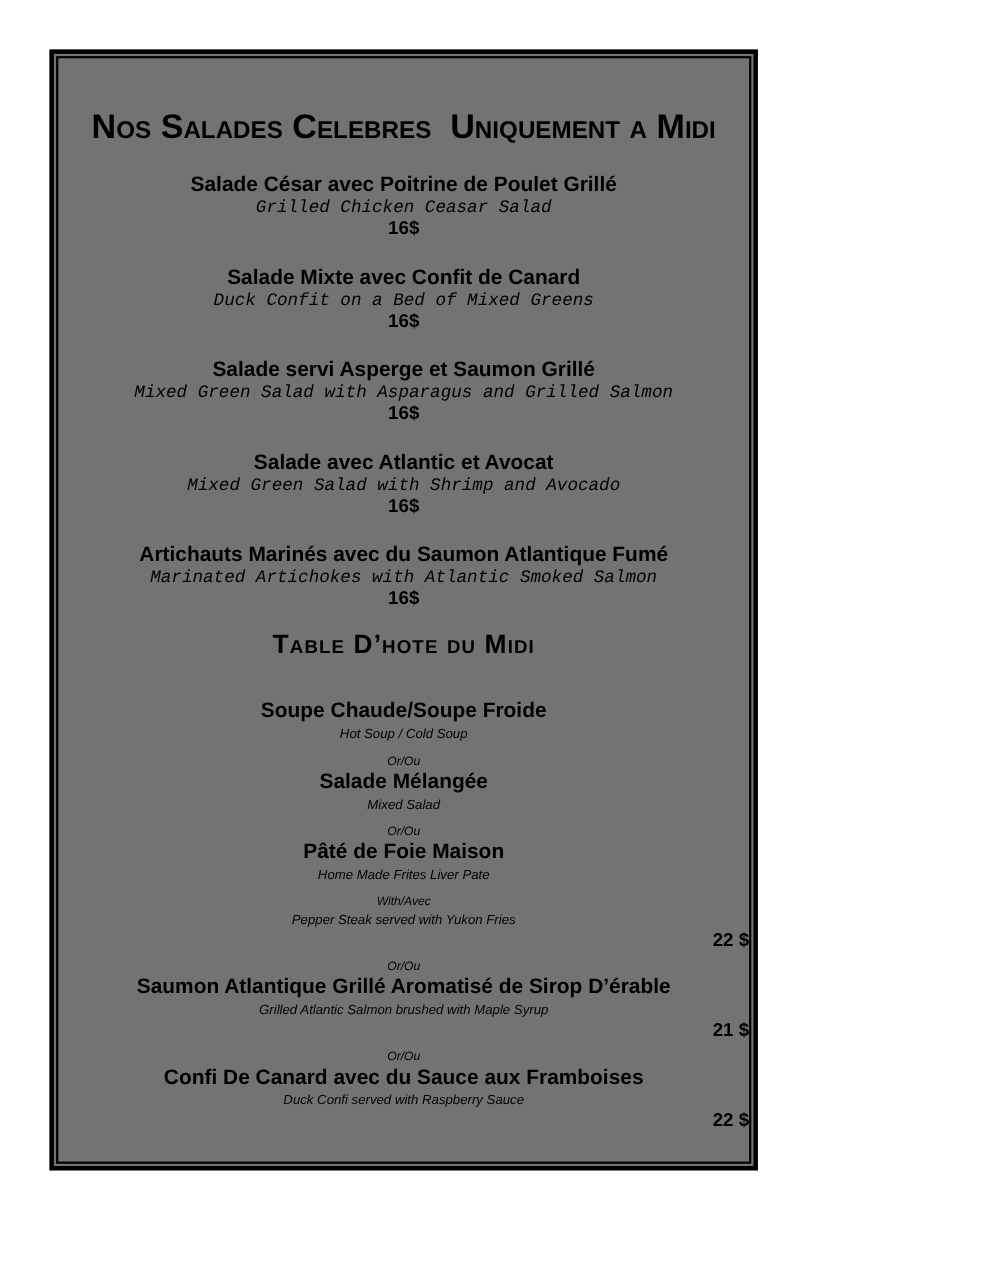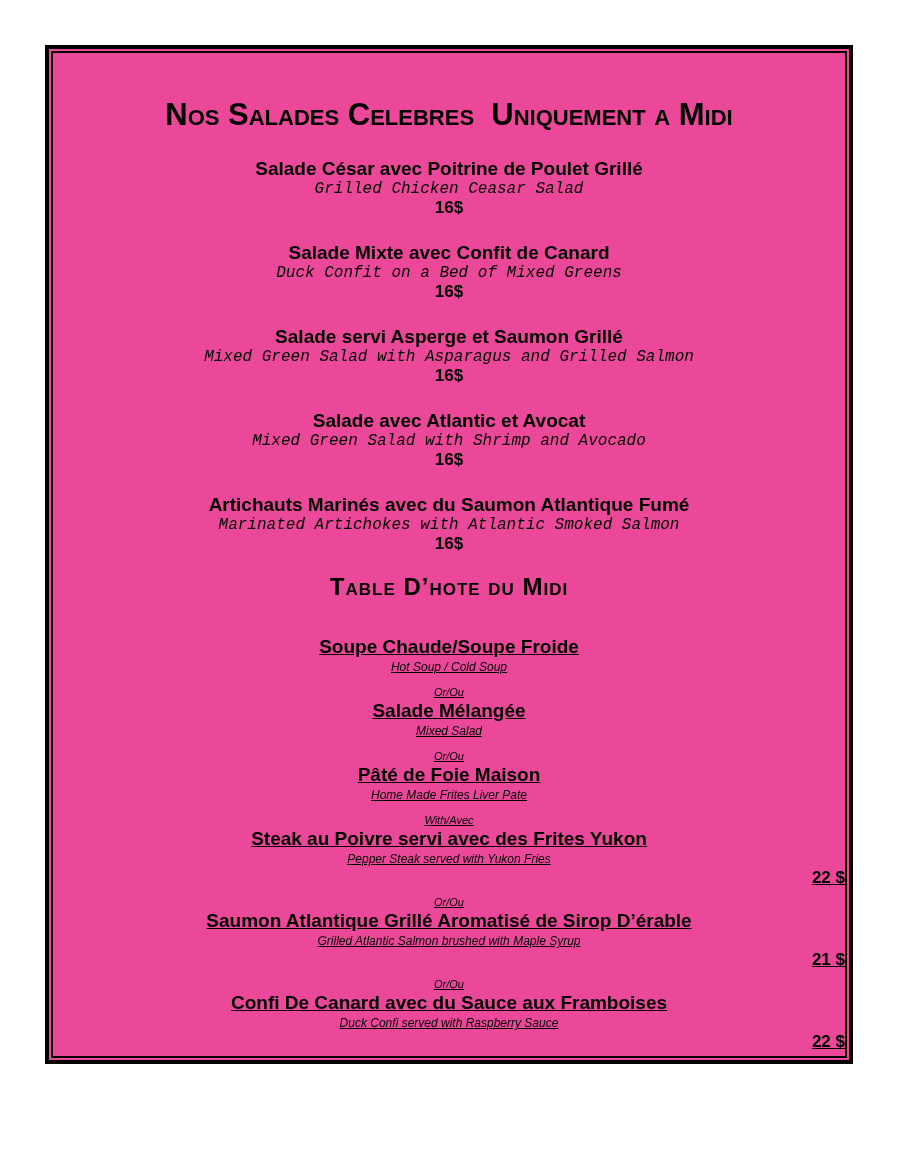--- a/index.html
+++ b/index.html
@@ -6,24 +6,24 @@
   html, body { background: #ffffff; }
   body {
     width: 900px; height: 1164px;
     position: relative;
     font-family: "Liberation Sans", sans-serif;
     color: #000000;
   }
   .frame-outer {
     position: absolute;
     left: 45px; top: 45px;
-    width: 808px; height: 1019px;
+    width: 644px; height: 1019px;
     border: 4px solid #000000;
     padding: 2px;
-    background: #ec4899;
+    background: #737373;
   }
   .frame-inner {
     width: 100%; height: 100%;
     border: 2px solid #000000;
     overflow: hidden;
   }
   .content { text-align: center; padding-top: 44px; }
 
   .section-title {
     font-weight: bold;
@@ -37,21 +37,21 @@
   .menu-item { margin-bottom: 12px; margin-top: 24px; }
   .item-name { font-size: 19px; font-weight: bold; line-height: 23px; }
   .item-translation {
     font-family: Liberation Mono, monospace;
     font-style: italic;
     font-size: 16px; line-height: 19px;
   }
   .item-price { font-size: 17px; font-weight: bold; line-height: 18px; }
 
   .courses { margin-top: 30px; }
-  .course { margin-bottom: 9px; text-decoration: underline; }
+  .course { margin-bottom: 9px; }
   .course-connector { font-size: 11px; font-style: italic; line-height: 13px; }
   .course-name { font-size: 19px; font-weight: bold; line-height: 23px; }
   .course-translation { font-style: italic; font-size: 12px; line-height: 19px; }
   .course-price { font-size: 17px; font-weight: bold; line-height: 18px; text-align: right; }
 </style>
 </head>
 <body>
 
 <div class="frame-outer">
   <div class="frame-inner">
@@ -113,21 +113,20 @@
 
         <div class="course">
           <div class="course-connector">Or/Ou</div>
           <div class="course-name">Pâté de Foie Maison</div>
           <div class="course-translation">Home Made Frites Liver Pate</div>
           <div class="course-price"></div>
         </div>
 
         <div class="course">
           <div class="course-connector">With/Avec</div>
-          <div class="course-name">Steak au Poivre servi avec des Frites Yukon</div>
           <div class="course-translation">Pepper Steak served with Yukon Fries</div>
           <div class="course-price">22 $</div>
         </div>
 
         <div class="course">
           <div class="course-connector">Or/Ou</div>
           <div class="course-name">Saumon Atlantique Grillé Aromatisé de Sirop D’érable</div>
           <div class="course-translation">Grilled Atlantic Salmon brushed with Maple Syrup</div>
           <div class="course-price">21 $</div>
         </div>

